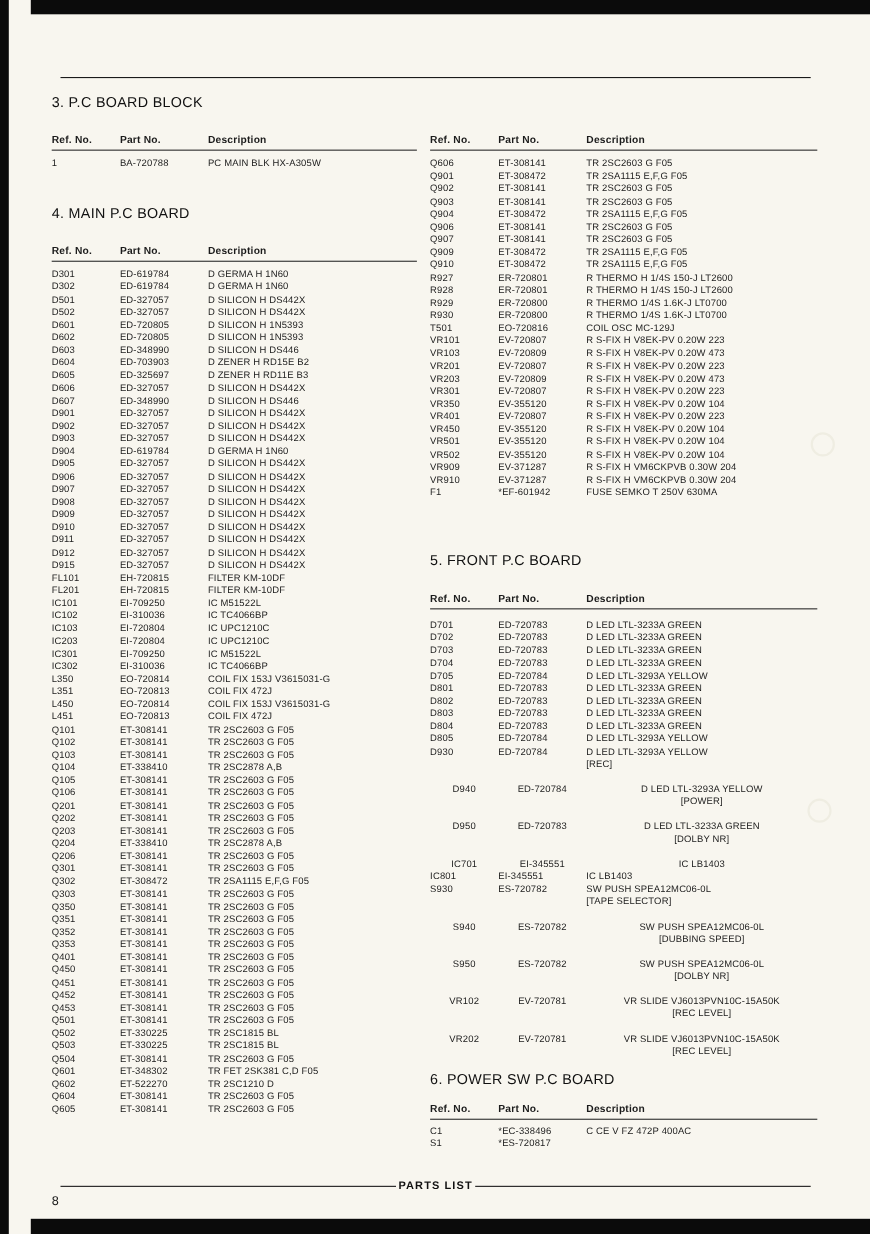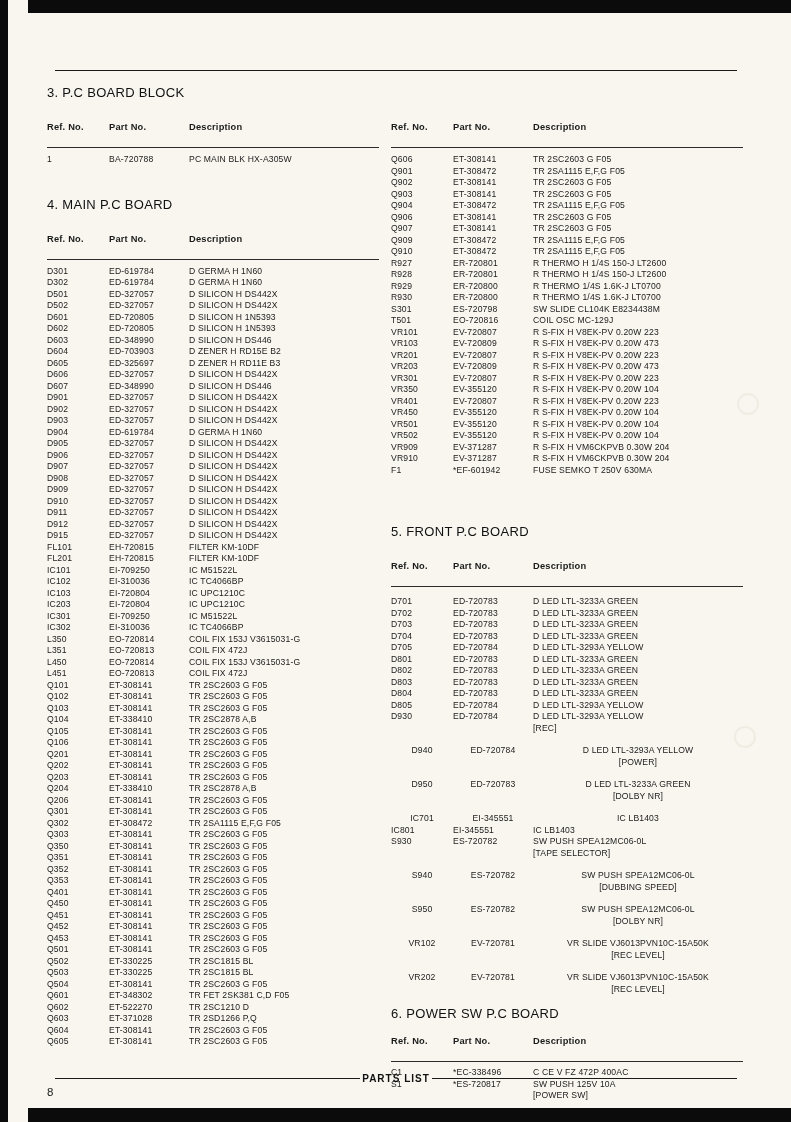--- a/index.html
+++ b/index.html
@@ -26,21 +26,21 @@
   .sec-title {
     margin: 0; font-size: 13px; line-height: 14px; font-weight: normal;
     letter-spacing: 0.3px; color: #111;
   }
   .mt-sec  { margin-top: 32px; }
   .mt-sec5 { margin-top: 49px; }
   .mt-sec6 { margin-top: 12px; }
 
   .thead {
     display: grid; grid-template-columns: 62px 80px 1fr;
-    margin-top: 21px; padding-bottom: 14px; border-bottom: 1px solid #2c2c2c;
+    margin-top: 21px; padding-bottom: 3px; border-bottom: 1px solid #2c2c2c;
   }
   .mt-head-align { margin-top: 35px; }
   .mt-head-6 { margin-top: 14px; }
   .thead .tcell { font-size: 9.3px; font-weight: bold; line-height: 12px; letter-spacing: 0.2px; }
 
   .tbody { margin-top: 6px; }
   .tbody-5 { margin-top: 9px; }
   .tbody-6 { margin-top: 5px; }
   .trow { display: grid; grid-template-columns: 62px 80px 1fr; }
   .trow.gap { margin-top: 11px; text-align: center; }
@@ -409,25 +409,20 @@
         <div class="tcell c0">Q601</div>
         <div class="tcell c1">ET-348302</div>
         <div class="tcell c2">TR FET 2SK381 C,D F05</div>
       </div>
       <div class="trow">
         <div class="tcell c0">Q602</div>
         <div class="tcell c1">ET-522270</div>
         <div class="tcell c2">TR 2SC1210 D</div>
       </div>
       <div class="trow">
-        <div class="tcell c0">Q603</div>
-        <div class="tcell c1">ET-371028</div>
-        <div class="tcell c2">TR 2SD1266 P,Q</div>
-      </div>
-      <div class="trow">
         <div class="tcell c0">Q604</div>
         <div class="tcell c1">ET-308141</div>
         <div class="tcell c2">TR 2SC2603 G F05</div>
       </div>
       <div class="trow">
         <div class="tcell c0">Q605</div>
         <div class="tcell c1">ET-308141</div>
         <div class="tcell c2">TR 2SC2603 G F05</div>
       </div>
     </div>
@@ -499,25 +494,20 @@
         <div class="tcell c0">R929</div>
         <div class="tcell c1">ER-720800</div>
         <div class="tcell c2">R THERMO 1/4S 1.6K-J LT0700</div>
       </div>
       <div class="trow">
         <div class="tcell c0">R930</div>
         <div class="tcell c1">ER-720800</div>
         <div class="tcell c2">R THERMO 1/4S 1.6K-J LT0700</div>
       </div>
       <div class="trow">
-        <div class="tcell c0">S301</div>
-        <div class="tcell c1">ES-720798</div>
-        <div class="tcell c2">SW SLIDE CL104K E8234438M</div>
-      </div>
-      <div class="trow">
         <div class="tcell c0">T501</div>
         <div class="tcell c1">EO-720816</div>
         <div class="tcell c2">COIL OSC MC-129J</div>
       </div>
       <div class="trow">
         <div class="tcell c0">VR101</div>
         <div class="tcell c1">EV-720807</div>
         <div class="tcell c2">R S-FIX H V8EK-PV 0.20W 223</div>
       </div>
       <div class="trow">
@@ -707,22 +697,20 @@
   </div>
   <div class="tbody tbody-6">
       <div class="trow">
         <div class="tcell c0">C1</div>
         <div class="tcell c1">*EC-338496</div>
         <div class="tcell c2">C CE V FZ 472P 400AC</div>
       </div>
       <div class="trow">
         <div class="tcell c0">S1</div>
         <div class="tcell c1">*ES-720817</div>
-        <div class="tcell c2">SW PUSH 125V 10A
-[POWER SW]</div>
       </div>
     </div>
 </div>
 
 <div class="footer">
   <span class="fline"></span>
   <span class="flabel">PARTS LIST</span>
   <span class="fline"></span>
 </div>
 <div class="page-num">8</div>

